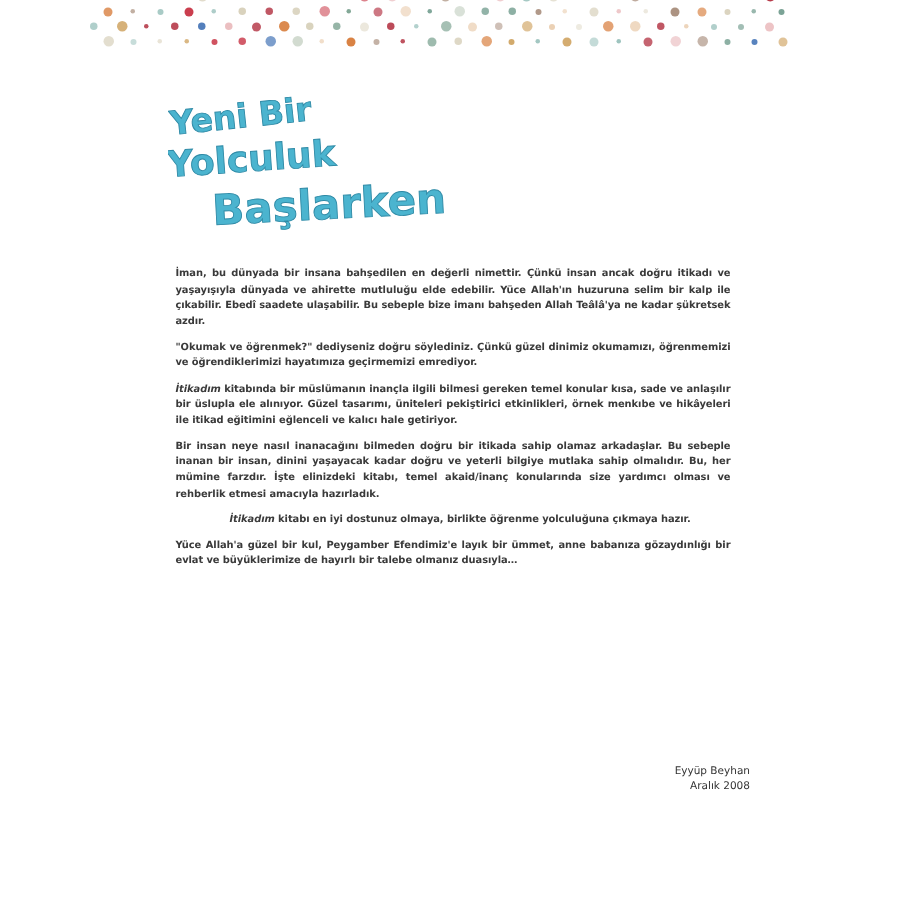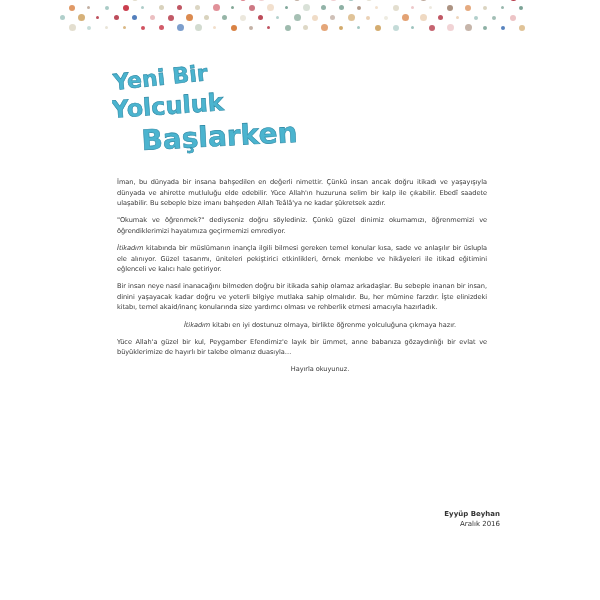--- a/index.html
+++ b/index.html
@@ -2,25 +2,25 @@
 <html><head>
   <meta charset="utf-8">
   <style>
     html, body { margin: 0; padding: 0; background: #ffffff; }
     body { width: 600px; height: 600px; position: relative; overflow: hidden; font-family: "DejaVu Sans", sans-serif; }
     .dots { position: absolute; left: 60px; top: -6px; width: 476px; height: 46px; }
     .dot { position: absolute; border-radius: 50%; }
     .title { position: absolute; left: 112px; top: 58px; width: 200px; height: 100px; }
     .title svg { display: block; }
     .content { position: absolute; left: 117px; top: 177px; width: 370px; color: #3a3a3a; font-family: "DejaVu Sans", sans-serif; font-size: 6.6px; line-height: 10.6px; letter-spacing: -0.05px; }
-    .content p { margin: 0 0 6.5px 0; text-align: justify; }
-    .content p.left { text-align: center; margin-left: 36px; }
+    .content p { margin: 0 0 6.5px 0; text-align: justify; font-weight: bold; }
+    .content p.left { text-align: left; margin-left: 36px; }
     .content em { font-style: italic; }
     .sig { position: absolute; right: 100px; top: 509px; text-align: right; color: #333; font-size: 7px; line-height: 10px; }
-    .sig .name { font-weight: bold; }
+    .sig .name { font-weight: normal; }
   </style>
 </head>
 <body>
 
 <div class="dots" id="dots">
     <span class="dot" style="left: 72px; top: 0.5px; width: 6px; height: 6px; background: rgb(217, 210, 189); opacity: 0.77;"></span>
     <span class="dot" style="left: 180px; top: 0.5px; width: 6px; height: 6px; background: rgb(201, 58, 74); opacity: 0.63;"></span>
     <span class="dot" style="left: 198px; top: 0px; width: 7px; height: 7px; background: rgb(232, 181, 184); opacity: 0.65;"></span>
     <span class="dot" style="left: 234px; top: 0.5px; width: 6px; height: 6px; background: rgb(169, 143, 126); opacity: 0.71;"></span>
     <span class="dot" style="left: 270px; top: 0px; width: 7px; height: 7px; background: rgb(232, 181, 184); opacity: 0.66;"></span>
@@ -118,19 +118,18 @@
   </svg>
 </div>
 
 <div class="content">
   <p>İman, bu dünyada bir insana bahşedilen en değerli nimettir. Çünkü insan ancak doğru itikadı ve yaşayışıyla dünyada ve ahirette mutluluğu elde edebilir. Yüce Allah'ın huzuruna selim bir kalp ile çıkabilir. Ebedî saadete ulaşabilir. Bu sebeple bize imanı bahşeden Allah Teâlâ'ya ne kadar şükretsek azdır.</p>
   <p>"Okumak ve öğrenmek?" dediyseniz doğru söylediniz. Çünkü güzel dinimiz okumamızı, öğrenmemizi ve öğrendiklerimizi hayatımıza geçirmemizi emrediyor.</p>
   <p><em>İtikadım</em><span> kitabında bir müslümanın inançla ilgili bilmesi gereken temel konular kısa, sade ve anlaşılır bir üslupla ele alınıyor. Güzel tasarımı, üniteleri pekiştirici etkinlikleri, örnek menkıbe ve hikâyeleri ile itikad eğitimini eğlenceli ve kalıcı hale getiriyor.</span></p>
   <p>Bir insan neye nasıl inanacağını bilmeden doğru bir itikada sahip olamaz arkadaşlar. Bu sebeple inanan bir insan, dinini yaşayacak kadar doğru ve yeterli bilgiye mutlaka sahip olmalıdır. Bu, her mümine farzdır. İşte elinizdeki kitabı, temel akaid/inanç konularında size yardımcı olması ve rehberlik etmesi amacıyla hazırladık.</p>
   <p class="left"><em>İtikadım</em><span> kitabı en iyi dostunuz olmaya, birlikte öğrenme yolculuğuna çıkmaya hazır.</span></p>
   <p>Yüce Allah'a güzel bir kul, Peygamber Efendimiz'e layık bir ümmet, anne babanıza gözaydınlığı bir evlat ve büyüklerimize de hayırlı bir talebe olmanız duasıyla…</p>
-  <p class="left">Hayırla okuyunuz.</p>
 </div>
 
 <div class="sig">
   <div class="name">Eyyüp Beyhan</div>
-  <div>Aralık 2016</div>
+  <div>Aralık 2008</div>
 </div>
 
 </body></html>

